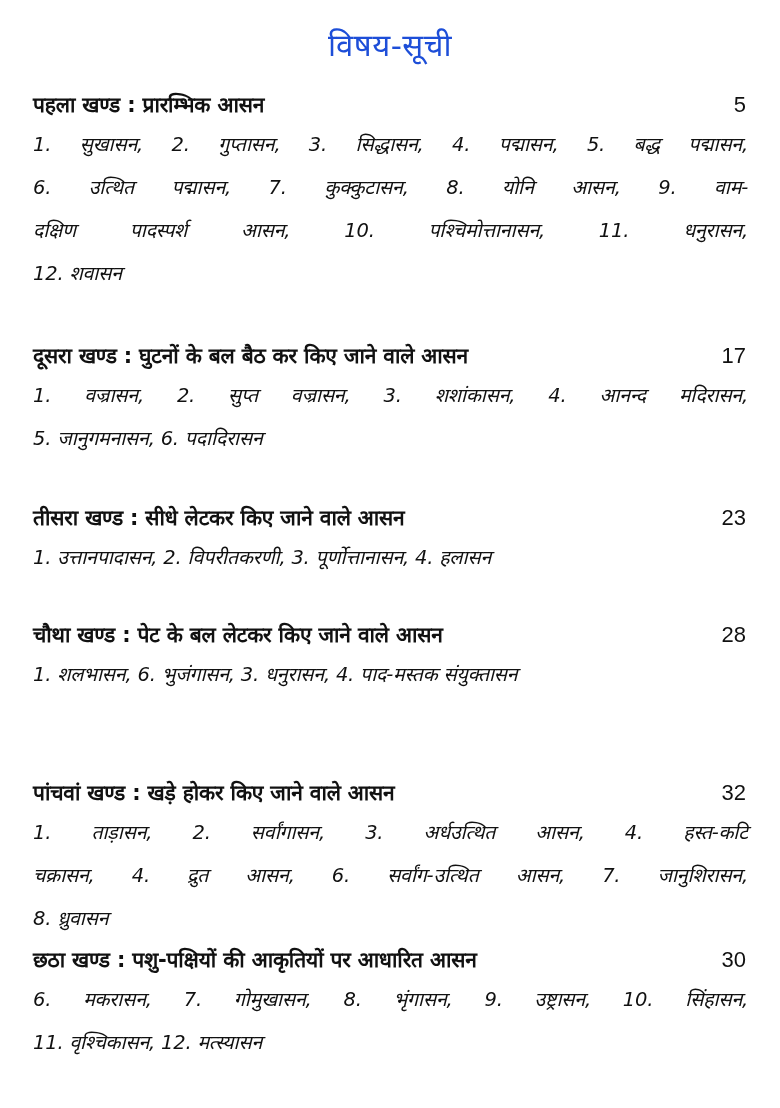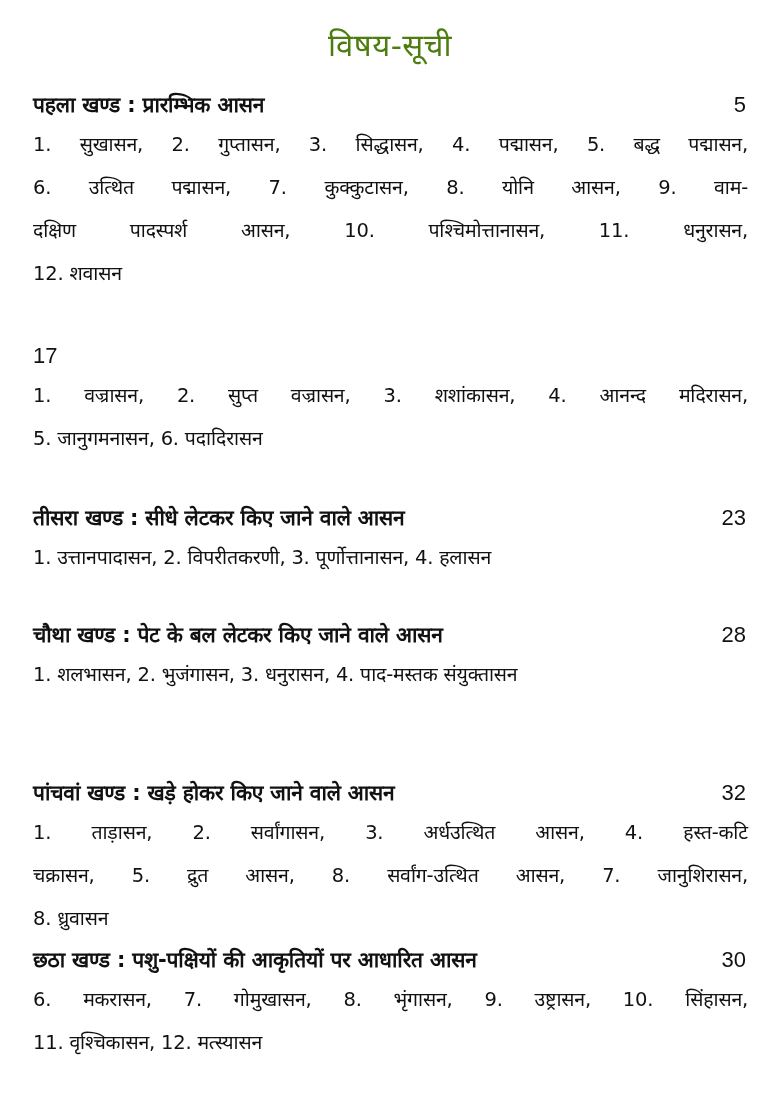--- a/index.html
+++ b/index.html
@@ -17,21 +17,21 @@
     }
     .title {
       position: absolute;
       top: 2px;
       left: 0;
       width: 780px;
       text-align: center;
       font-size: 31px;
       line-height: 44px;
       font-weight: normal;
-      color: #4d7c0f;
+      color: #1d4ed8;
       letter-spacing: 0.5px;
     }
     .section {
       position: absolute;
       left: 33px;
       width: 715px;
     }
     .sec-head {
       display: flex;
       justify-content: space-between;
@@ -57,20 +57,21 @@
       margin-top: 0px;
       text-align: justify;
       text-align-last: left;
       letter-spacing: -0.2px;
     }
     .sec-items .line {
       display: block;
       white-space: nowrap;
       text-align-last: justify;
       height: 43px;
+      font-style: italic;
     }
     .sec-items .line.last {
       text-align-last: left;
     }
   </style>
 </head>
 <body>
 
 <h1 class="title">विषय-सूची</h1>
 
@@ -82,20 +83,21 @@
   <div class="sec-items">
     <span class="line">1. सुखासन, 2. गुप्तासन, 3. सिद्धासन, 4. पद्मासन, 5. बद्ध पद्मासन,</span>
     <span class="line">6. उत्थित पद्मासन, 7. कुक्कुटासन, 8. योनि आसन, 9. वाम-</span>
     <span class="line">दक्षिण पादस्पर्श आसन, 10. पश्चिमोत्तानासन, 11. धनुरासन,</span>
     <span class="line last">12. शवासन</span>
   </div>
 </div>
 
 <div class="section" style="top:338px;">
   <div class="sec-head">
+    <span class="sec-title">दूसरा खण्ड : घुटनों के बल बैठ कर किए जाने वाले आसन</span>
     <span class="sec-page">17</span>
   </div>
   <div class="sec-items">
     <span class="line">1. वज्रासन, 2. सुप्त वज्रासन, 3. शशांकासन, 4. आनन्द मदिरासन,</span>
     <span class="line last">5. जानुगमनासन, 6. पदादिरासन</span>
   </div>
 </div>
 
 <div class="section" style="top:500px;">
   <div class="sec-head">
@@ -106,32 +108,32 @@
     <span class="line last">1. उत्तानपादासन, 2. विपरीतकरणी, 3. पूर्णोत्तानासन, 4. हलासन</span>
   </div>
 </div>
 
 <div class="section" style="top:617px;">
   <div class="sec-head">
     <span class="sec-title">चौथा खण्ड : पेट के बल लेटकर किए जाने वाले आसन</span>
     <span class="sec-page">28</span>
   </div>
   <div class="sec-items">
-    <span class="line last">1. शलभासन, 2. भुजंगासन, 3. धनुरासन, 4. पाद-मस्तक संयुक्तासन</span>
+    <span class="line last">1. शलभासन, 6. भुजंगासन, 3. धनुरासन, 4. पाद-मस्तक संयुक्तासन</span>
   </div>
 </div>
 
 <div class="section" style="top:735px;margin-top:40px;">
   <div class="sec-head">
     <span class="sec-title">पांचवां खण्ड : खड़े होकर किए जाने वाले आसन</span>
     <span class="sec-page">32</span>
   </div>
   <div class="sec-items">
     <span class="line">1. ताड़ासन, 2. सर्वांगासन, 3. अर्धउत्थित आसन, 4. हस्त-कटि</span>
-    <span class="line">चक्रासन, 5. द्रुत आसन, 8. सर्वांग-उत्थित आसन, 7. जानुशिरासन,</span>
+    <span class="line">चक्रासन, 4. द्रुत आसन, 6. सर्वांग-उत्थित आसन, 7. जानुशिरासन,</span>
     <span class="line last">8. ध्रुवासन</span>
   </div>
 </div>
 
 <div class="section" style="top:942px;">
   <div class="sec-head">
     <span class="sec-title">छठा खण्ड : पशु-पक्षियों की आकृतियों पर आधारित आसन</span>
     <span class="sec-page">30</span>
   </div>
   <div class="sec-items">

